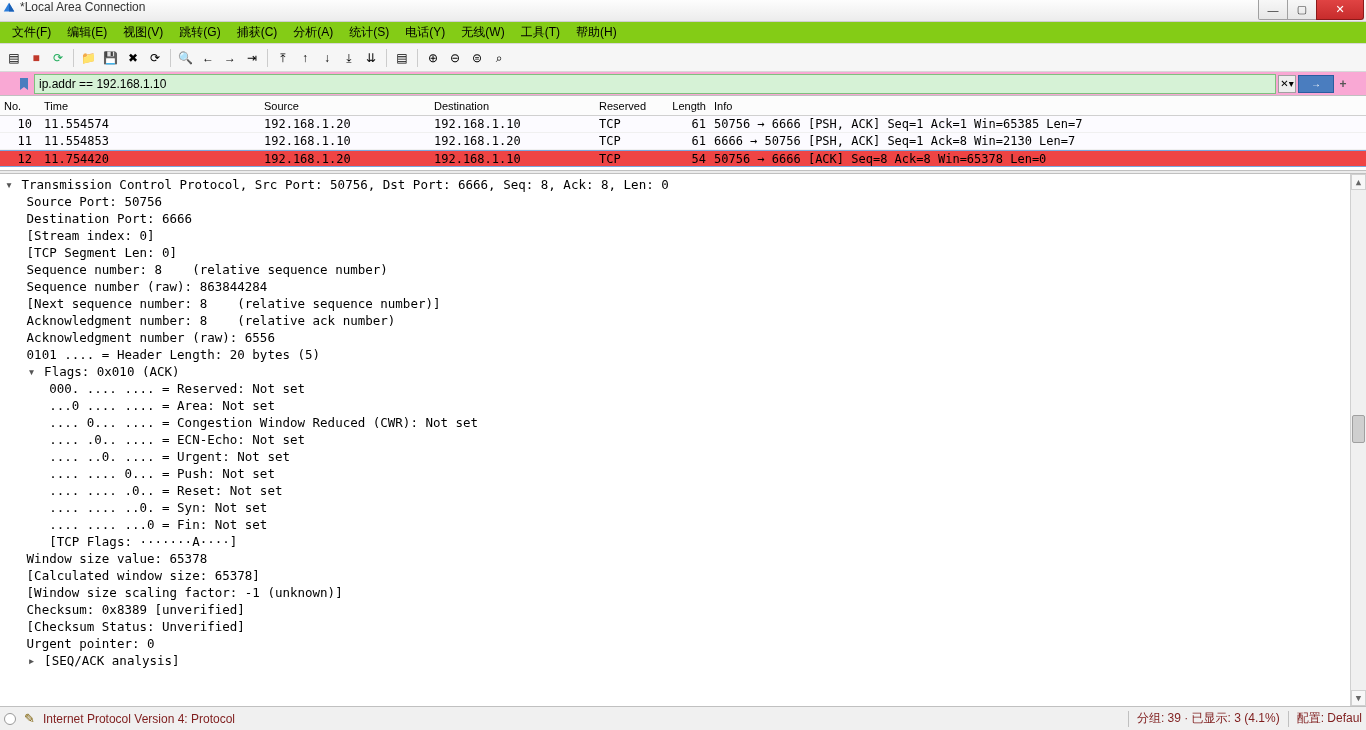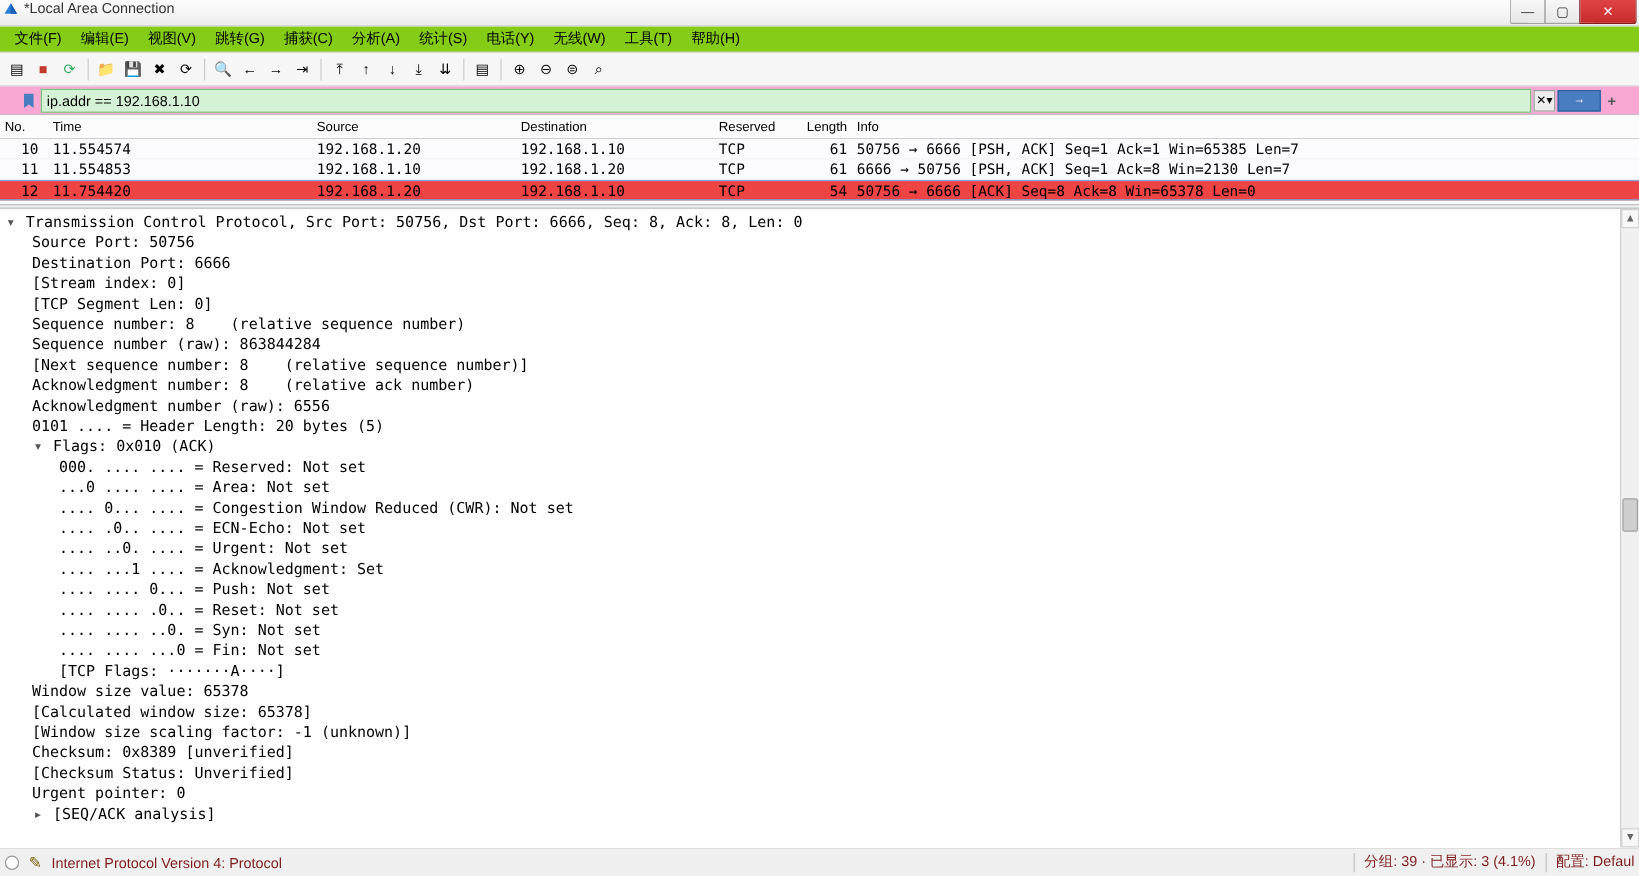--- a/index.html
+++ b/index.html
@@ -172,21 +172,20 @@
     <div class="ln">   [Next sequence number: 8    (relative sequence number)]</div>
     <div class="ln">   Acknowledgment number: 8    (relative ack number)</div>
     <div class="ln">   Acknowledgment number (raw): 6556</div>
     <div class="ln">   0101 .... = Header Length: 20 bytes (5)</div>
     <div class="ln">   <span class="tri">▾</span> Flags: 0x010 (ACK)</div>
     <div class="ln">      000. .... .... = Reserved: Not set</div>
     <div class="ln">      ...0 .... .... = Area: Not set</div>
     <div class="ln">      .... 0... .... = Congestion Window Reduced (CWR): Not set</div>
     <div class="ln">      .... .0.. .... = ECN-Echo: Not set</div>
     <div class="ln">      .... ..0. .... = Urgent: Not set</div>
-    <div class="ln">      .... ...1 .... = Acknowledgment: Set</div>
     <div class="ln">      .... .... 0... = Push: Not set</div>
     <div class="ln">      .... .... .0.. = Reset: Not set</div>
     <div class="ln">      .... .... ..0. = Syn: Not set</div>
     <div class="ln">      .... .... ...0 = Fin: Not set</div>
     <div class="ln">      [TCP Flags: ·······A····]</div>
     <div class="ln">   Window size value: 65378</div>
     <div class="ln">   [Calculated window size: 65378]</div>
     <div class="ln">   [Window size scaling factor: -1 (unknown)]</div>
     <div class="ln">   Checksum: 0x8389 [unverified]</div>
     <div class="ln">   [Checksum Status: Unverified]</div>

